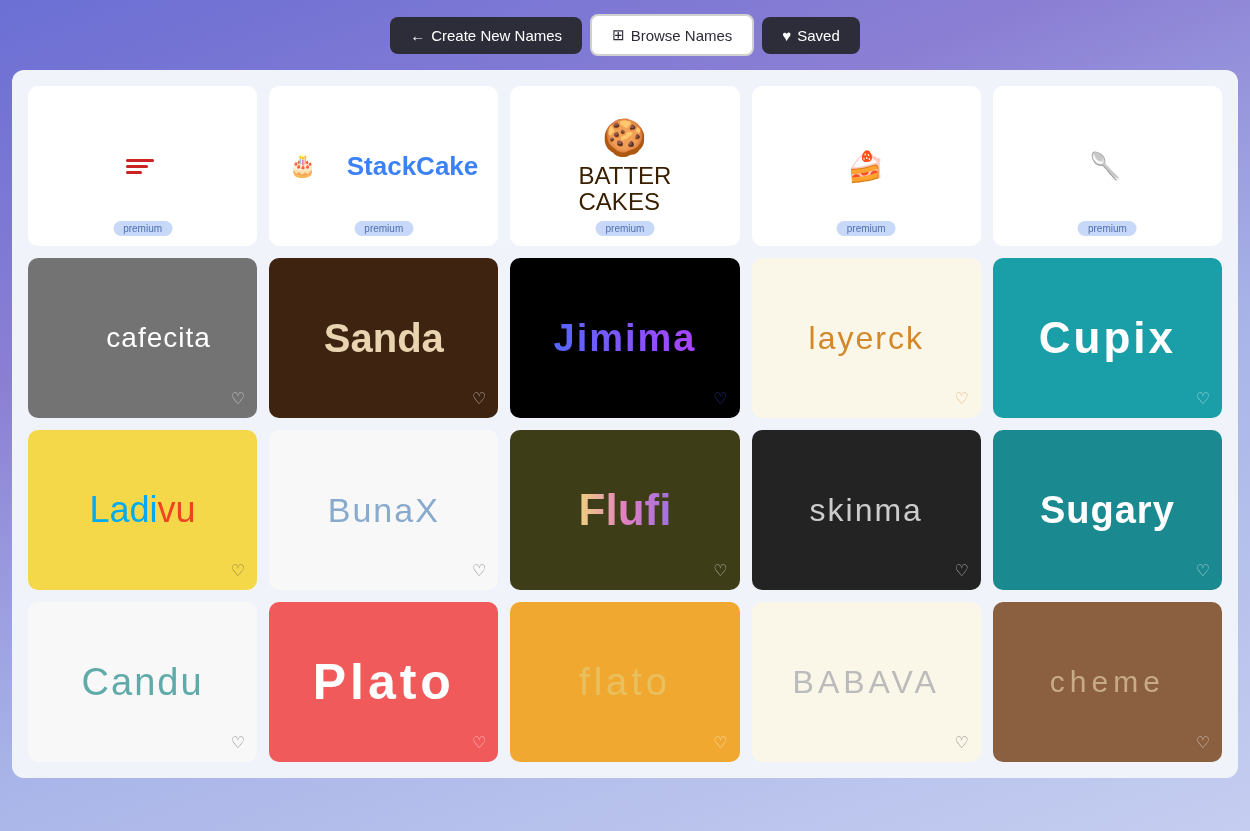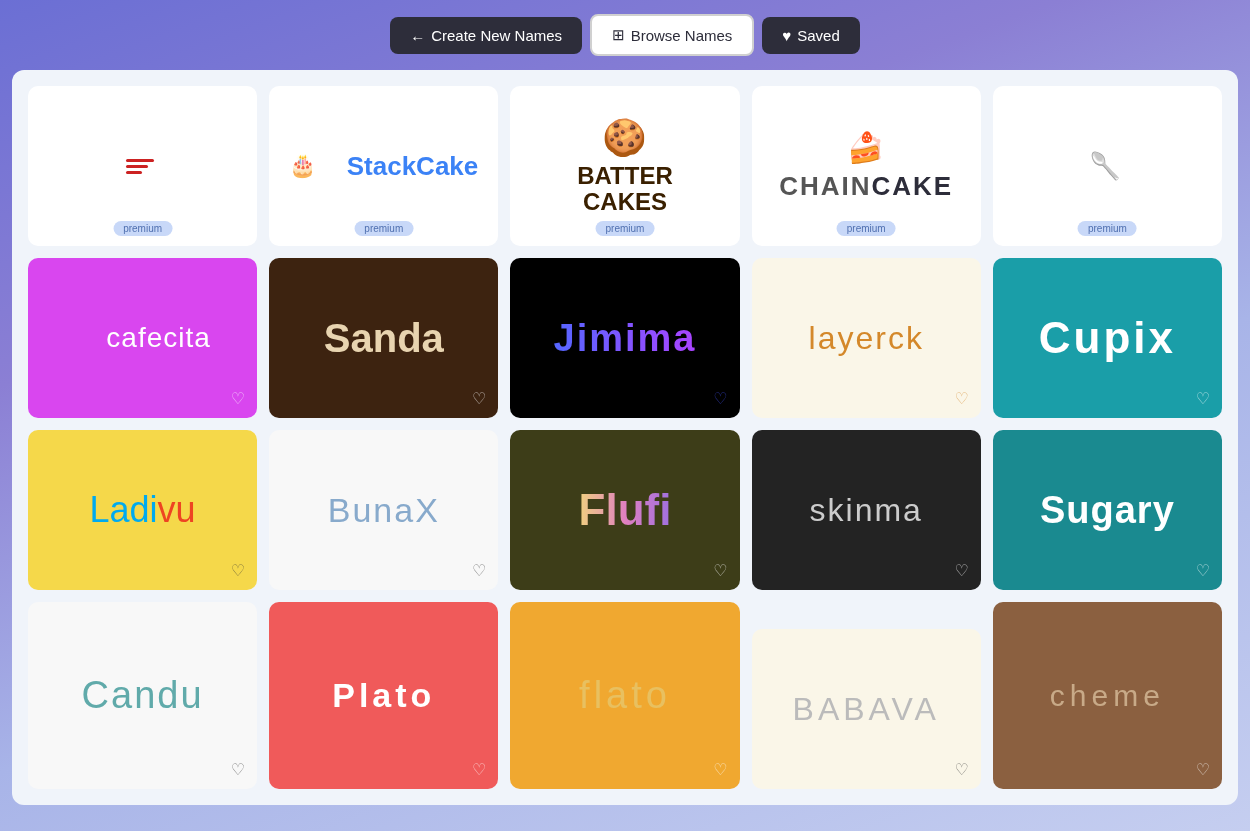--- a/index.html
+++ b/index.html
@@ -61,34 +61,34 @@
       overflow: hidden;
       position: relative;
       display: flex;
       align-items: center;
       justify-content: center;
       min-height: 160px;
       cursor: pointer;
     }
 
     .card.white-bg { background: #fff; }
-    .card.cyan-bg { background: #d946ef; padding-left: 32px; }
+    .card.cyan-bg { background: #737373; padding-left: 32px; }
     .card.brown-bg { background: #3d2310; }
     .card.black-bg { background: #000; }
     .card.cream-bg { background: #faf6e8; align-items: center; }
     .card.teal-dark-bg { background: #1a9ea8; }
     .card.yellow-bg { background: #f5d84a; }
     .card.white-light-bg { background: #f8f8f8; }
     .card.olive-bg { background: #3d3d18; }
     .card.dark-gray-bg { background: #232323; }
     .card.teal-mid-bg { background: #1a8a90; }
     .card.light-bg { background: #f8f8f8; }
     .card.red-bg { background: #f05a5a; }
     .card.orange-bg { background: #f0a830; }
-    .card.cream2-bg { background: #faf6e8; margin-top: 27px; }
+    .card.cream2-bg { background: #faf6e8; }
     .card.brown2-bg { background: #8b6040; }
 
     .card-logo {
       display: flex;
       align-items: center;
       justify-content: center;
       width: 100%;
       height: 100%;
       padding: 20px;
     }
@@ -110,21 +110,21 @@
       position: absolute;
       bottom: 10px;
       right: 12px;
       font-size: 16px;
       opacity: 0.6;
     }
 
     
     .qeik-text { font-size: 38px; font-weight: 800; color: #1a3a6e; letter-spacing: 2px; }
     .stackcake-text { font-size: 26px; font-weight: 700; color: #3b82f6; margin-left: 24px; }
-    .battercakes-text { font-size: 24px; font-weight: 700; color: #3a2000; line-height: 1.1; text-align: center; }
+    .battercakes-text { font-size: 24px; font-weight: 400; color: #3a2000; line-height: 1.1; }
     .chaincake-text { font-size: 26px; font-weight: 700; letter-spacing: 2px; }
     .chain-part { color: #555; }
     .cake-part { color: #2d2d3a; font-weight: 900; }
     .spoontext { font-size: 30px; font-weight: 600; color: #2d2d3a; }
     .spoon-o { color: #3aaa55; }
 
     .cafecita-text { font-size: 28px; color: #fff; font-weight: 400; letter-spacing: 1px; }
     .sanda-text { font-size: 40px; color: #e8d4b0; font-weight: 700; text-align: center; }
     .jimima-text { font-size: 38px; font-weight: 700; letter-spacing: 2px; background: linear-gradient(90deg, #5566ff, #aa44ff); -webkit-background-clip: text; -webkit-text-fill-color: transparent; }
     .layerck-text { font-size: 32px; color: #d4882a; font-weight: 300; letter-spacing: 2px; }
@@ -132,21 +132,21 @@
 
     .ladivu-text { font-size: 36px; font-weight: 400; }
     .ladi-part { color: #00aaee; }
     .vu-part { color: #ee4422; }
     .bunax-text { font-size: 34px; color: #88aacc; font-weight: 300; letter-spacing: 2px; }
     .flufi-text { font-size: 44px; font-weight: 700; background: linear-gradient(90deg, #f0d080, #e080c0, #a070e0); -webkit-background-clip: text; -webkit-text-fill-color: transparent; }
     .skinma-text { font-size: 32px; color: #ccc; font-weight: 400; letter-spacing: 2px; }
     .sugary-text { font-size: 38px; color: #fff; font-weight: 800; letter-spacing: 1px; }
 
     .candu-text { font-size: 38px; color: #60aaaa; font-weight: 300; letter-spacing: 2px; }
-    .plato-text { font-size: 34px; color: #fff; font-weight: 700; letter-spacing: 4px; }
+    .plato-text { font-size: 50px; color: #fff; font-weight: 700; letter-spacing: 4px; }
     .flato-text { font-size: 38px; color: #e8c060; font-weight: 300; letter-spacing: 4px; }
     .babava-text { font-size: 32px; color: #bbb; font-weight: 400; letter-spacing: 4px; }
     .cheme-text { font-size: 30px; color: #c8aa88; font-weight: 300; letter-spacing: 5px; }
 
     .logo-row {
       display: flex;
       align-items: center;
       gap: 4px;
     }
 
@@ -215,23 +215,20 @@
     <div class="card-logo" style="flex-direction:column;">
       <div style="font-size:36px; margin-bottom:4px;">🍪</div>
       <span class="battercakes-text">BATTER<br>CAKES</span>
     </div>
     <span class="premium-badge">premium</span>
   </div>
 
   <div class="card white-bg">
     <div class="card-logo" style="flex-direction:column; gap:6px;">
       <div style="font-size:30px;">🍰</div>
-      <span class="chaincake-text">
-        <span class="chain-part">CHAIN</span><span class="cake-part">CAKE</span>
-      </span>
     </div>
     <span class="premium-badge">premium</span>
   </div>
 
   <div class="card white-bg">
     <div class="card-logo">
       <div class="logo-row">
         <span style="font-size:26px; margin-right:4px;">🥄</span>
       </div>
     </div>

